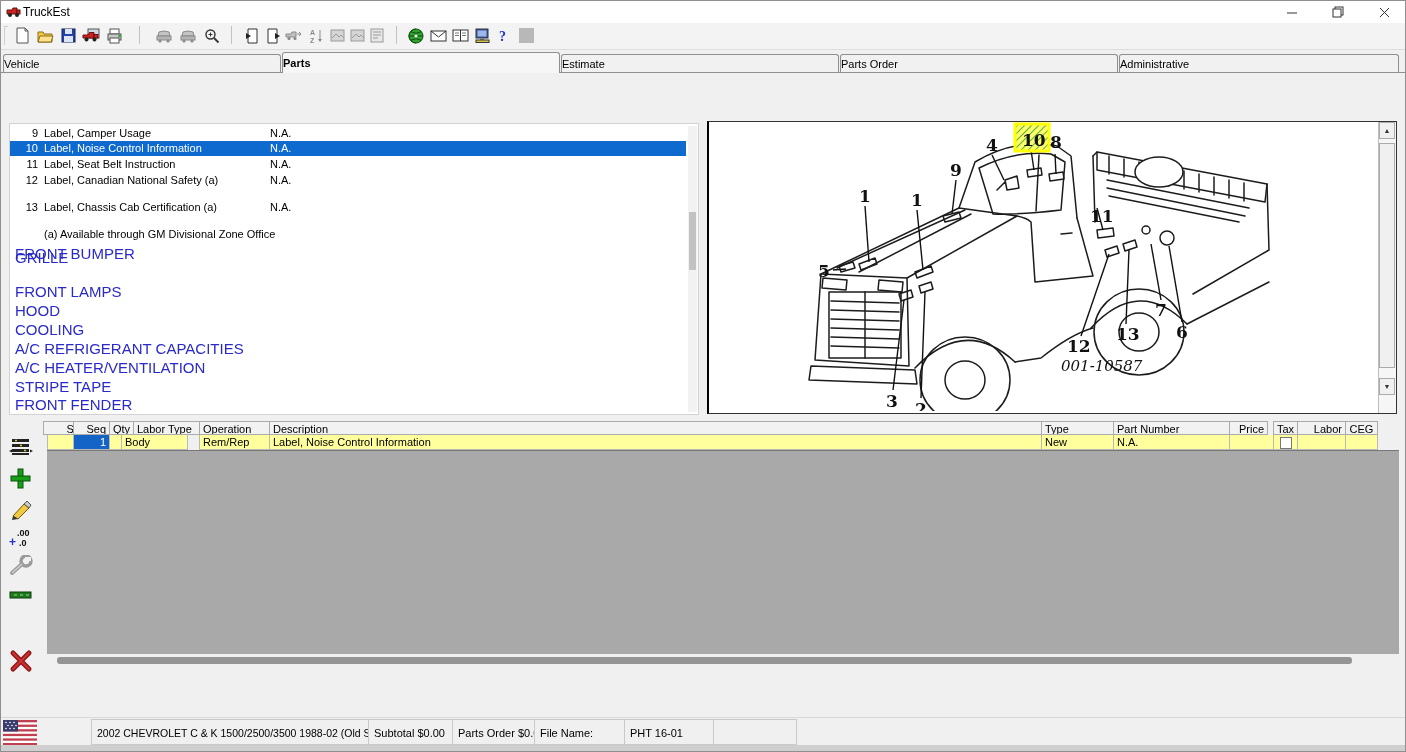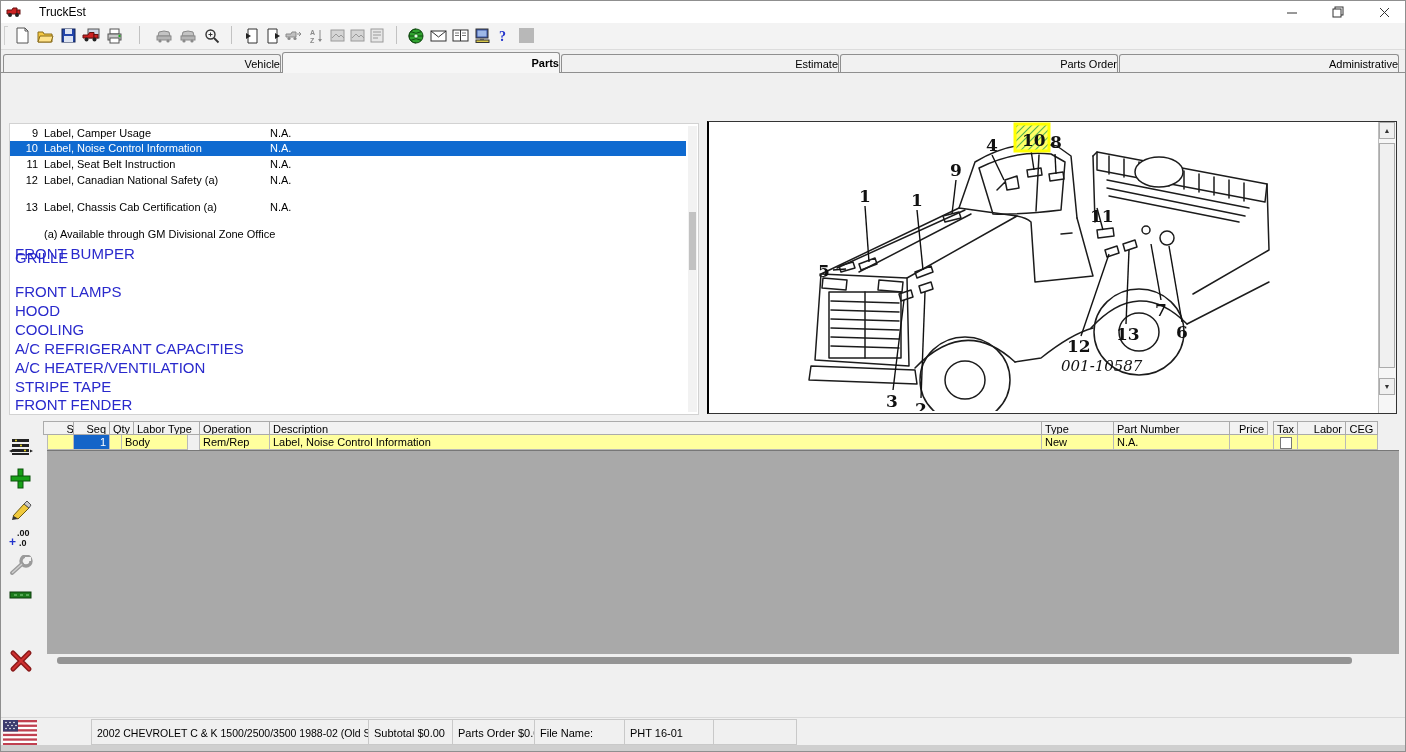--- a/index.html
+++ b/index.html
@@ -11,21 +11,21 @@
   #titlebar{left:0;top:0;width:1406px;height:22px;background:#ffffff;display:flex;align-items:center;}
   #titlebar .title{margin-left:6px;font-size:12px;}
   .winbtn{width:46px;height:22px;display:flex;align-items:center;justify-content:center;}
   
   #toolbar{left:0;top:22px;width:1406px;height:26px;background:#f3f3f3;border-bottom:1px solid #dcdcdc;}
   .tbtn{position:absolute;top:2px;width:22px;height:21px;display:flex;align-items:center;justify-content:center;}
   .tsep{position:absolute;top:3px;width:1px;height:18px;background:#c2c2c2;}
   .thandle{position:absolute;top:3px;width:3px;height:18px;border-left:1px solid #cfcfcf;border-top:1px solid #cfcfcf;}
   
   .tab{position:absolute;top:53px;height:19px;background:#f1f1f1;border:1px solid #8f8f8f;border-bottom:none;
-       border-radius:3px 3px 0 0;display:flex;align-items:center;justify-content:flex-end;z-index:1;box-sizing:border-box;}
+       border-radius:3px 3px 0 0;display:flex;align-items:center;justify-content:flex-start;z-index:1;box-sizing:border-box;}
   .tab.active{top:51px;height:21px;font-weight:bold;background:#f6f6f6;z-index:3;}
   #tabline{left:0;top:71px;width:1406px;height:1px;background:#8f8f8f;z-index:2;}
   #contentbg{left:0;top:72px;width:1406px;height:644px;background:#f0f0f0;}
   
   #parts-panel{left:8px;top:122px;width:690px;height:292px;background:#ffffff;border:1px solid #d2d2d2;box-sizing:border-box;}
   .prow{position:absolute;left:0;width:676px;height:15px;line-height:15px;white-space:nowrap;}
   .prow .num{position:absolute;left:2px;width:26px;text-align:right;}
   .prow .lbl{position:absolute;left:34px;}
   .prow .pn{position:absolute;left:260px;}
   .prow.sel{background:#0f6ad0;color:#ffffff;}
@@ -65,21 +65,21 @@
 
 <div id="app">
 
   <div class="abs" id="titlebar">
     <svg class="abs" style="left:5px;top:4px" width="15" height="14" viewBox="0 0 15 14">
       <path d="M1 9 L1 5 L6 5 L7 3 L11 3 L11 9 Z" fill="#cc2222" stroke="#661111"></path>
       <rect x="11" y="5" width="3" height="4" fill="#cc2222" stroke="#661111"></rect>
       <circle cx="4" cy="10" r="2" fill="#222"></circle>
         <circle cx="11" cy="10" r="2" fill="#222"></circle>
     </svg>
-    <span class="title" style="margin-left:38px">TruckEst</span>
+    <span class="title" style="margin-left:22px">TruckEst</span>
     <div style="flex:1"></div>
     <div class="winbtn">
       <svg width="11" height="11">
           <line x1="0" y1="6" x2="10" y2="6" stroke="#333" stroke-width="1"></line>
         </svg>
     </div>
     <div class="winbtn">
       <svg width="12" height="12">
         <rect x="3" y="1" width="8" height="8" fill="none" stroke="#333"></rect>
           <rect x="1" y="3" width="8" height="8" fill="#fff" stroke="#333"></rect>

